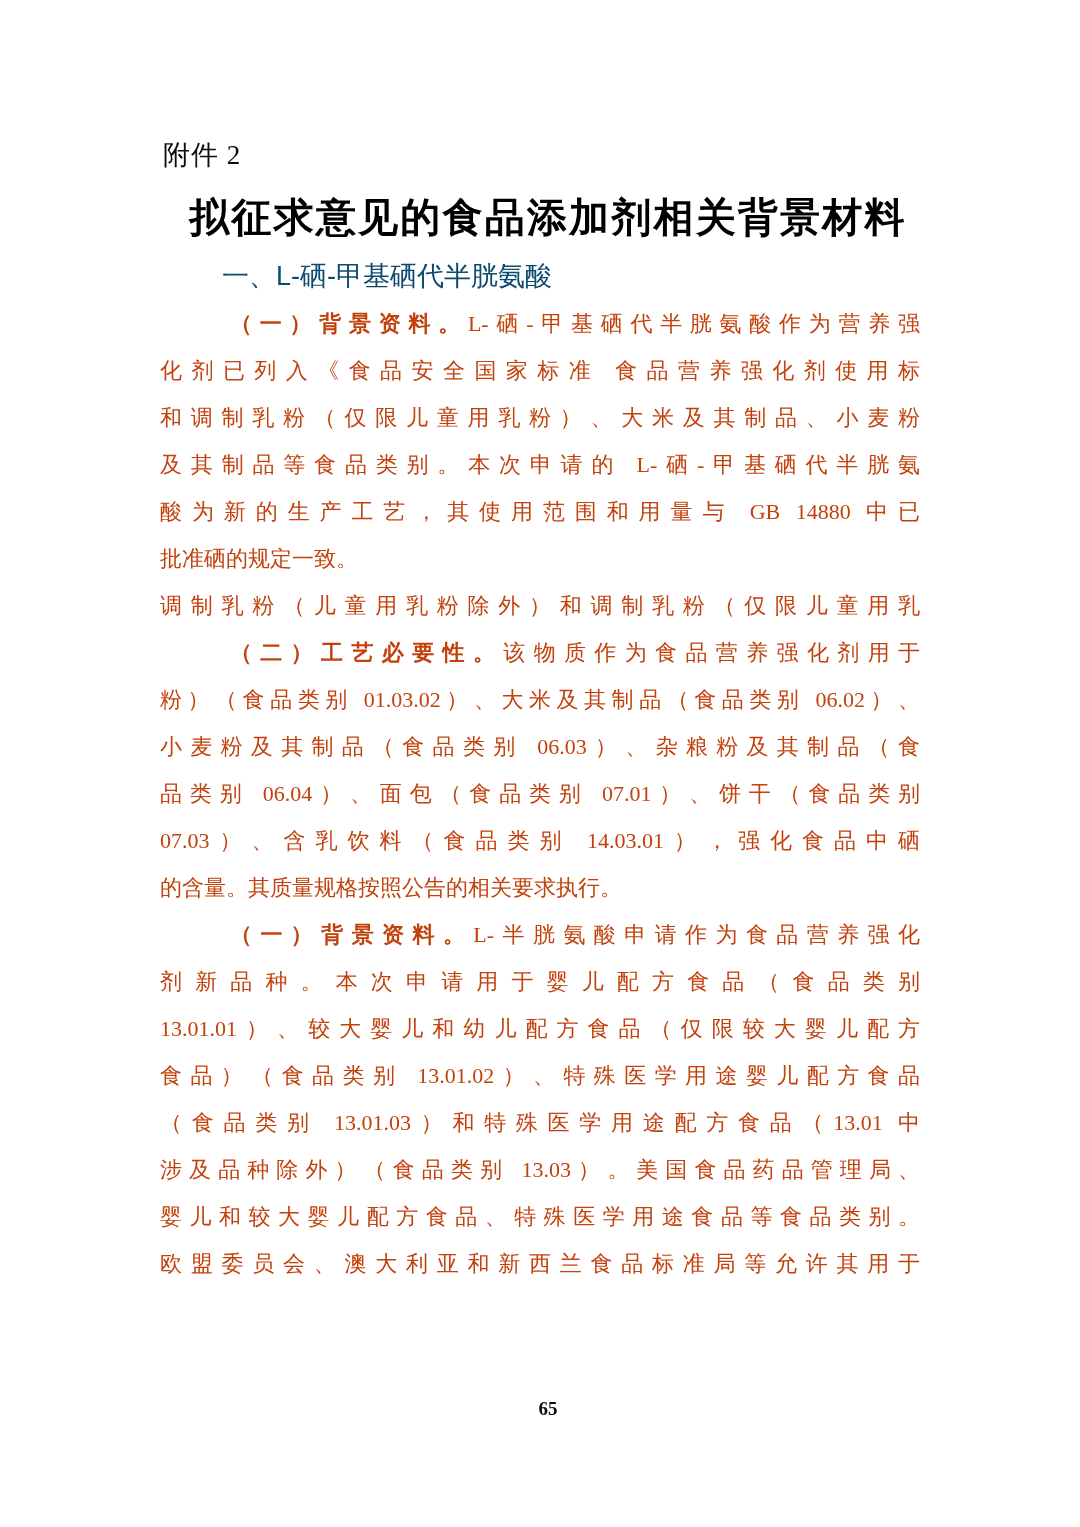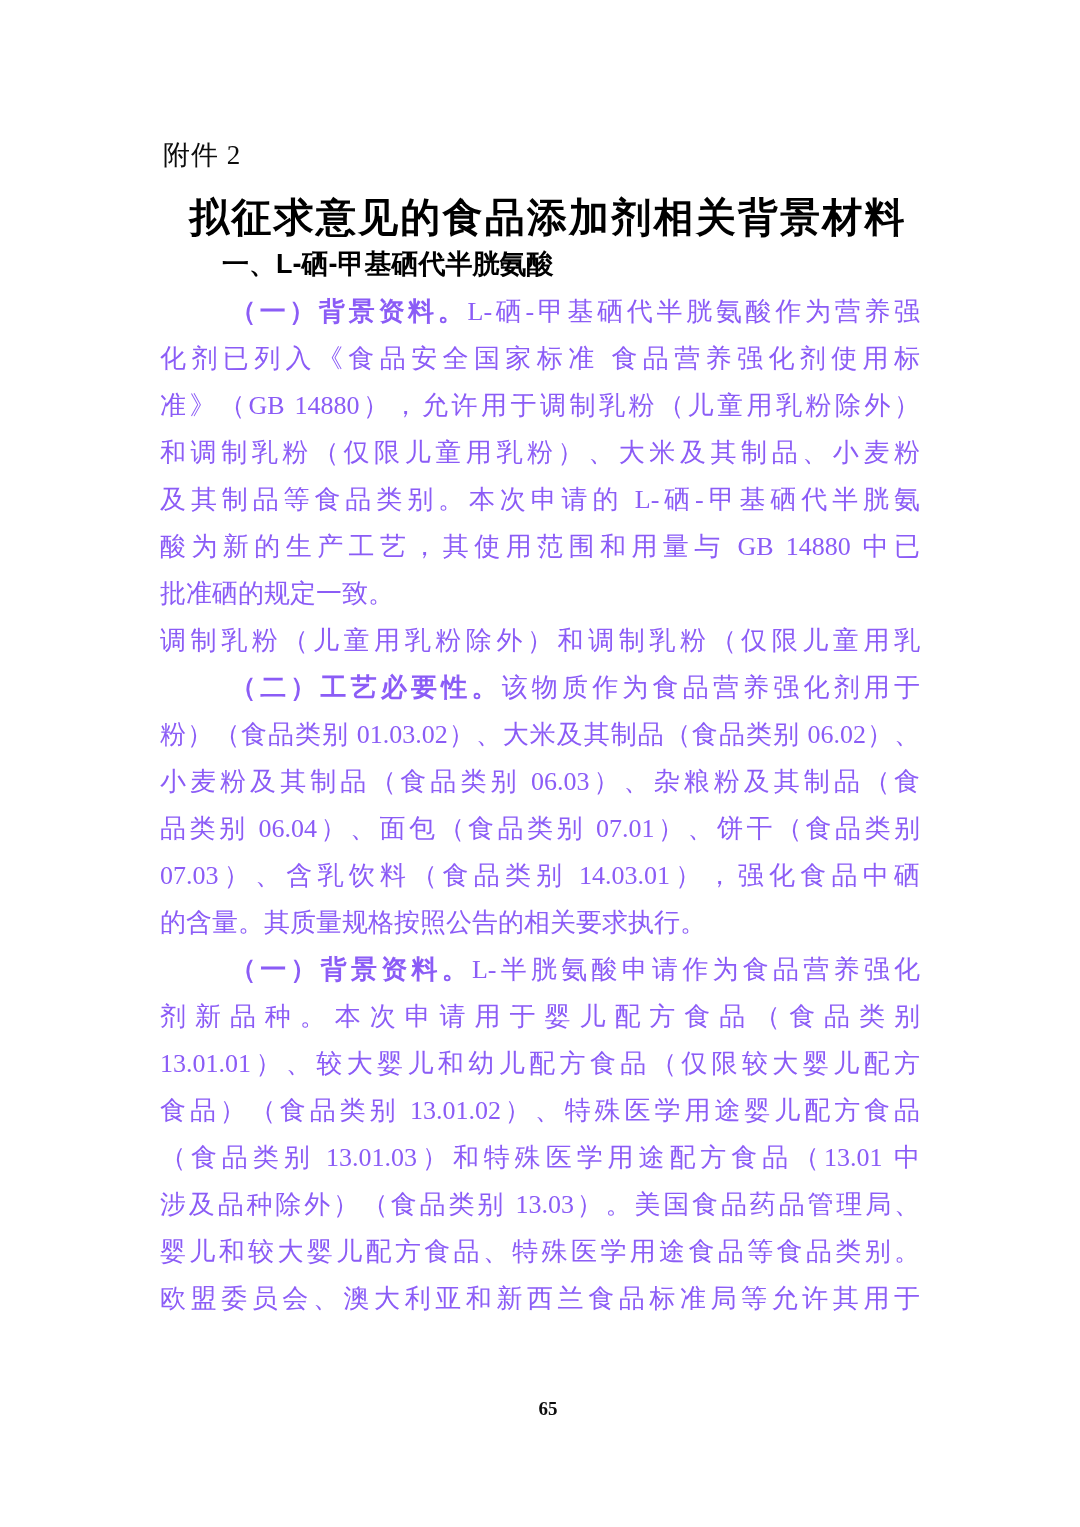--- a/index.html
+++ b/index.html
@@ -16,52 +16,51 @@
   .title{
     position:absolute;left:0;top:185px;width:1080px;margin:8px;
     text-align:center;font-size:40px;line-height:50px;
     font-weight:700;letter-spacing:2.2px;color:#000000;
     font-family:"Liberation Serif","DejaVu Serif",serif;
   }
   .lines{
     position:absolute;left:160px;top:241px;width:760px;
   }
   .line{
-    height:47px;line-height:47px;font-size:26px;
-    white-space:nowrap;color:#8b5cf6;
+    height:47px;line-height:47px;font-size:22px;
+    white-space:nowrap;color:#c2410c;
   }
   .line.just{
     white-space:normal;
     text-align:justify;
     text-align-last:justify;
   }
   .line.indent{padding-left:70px;}
   .line.heading{
     font-family:"Liberation Sans","DejaVu Sans",sans-serif;
-    font-weight:700;font-size:27px;padding-left:62px;color:#000000;
+    font-weight:400;font-size:27px;padding-left:62px;color:#0c4a6e;margin-top:12px;
   }
   .b{font-weight:700;}
   .pageno{
     position:absolute;left:8px;top:1394px;width:1080px;
     text-align:center;font-size:19px;line-height:30px;font-weight:bold;
   }
 </style>
 </head>
 <body>
 
 <div class="page">
   <div class="attachment">附件 2</div>
 
   <h1 class="title">拟征求意见的食品添加剂相关背景材料</h1>
 
   <div id="doc-lines" class="lines">
       <div class="line heading"><span>一、L-硒-甲基硒代半胱氨酸</span></div>
       <div class="line body indent just"><span class="b">（一）背景资料。</span><span>L-硒-甲基硒代半胱氨酸作为营养强</span></div>
       <div class="line body just"><span>化剂已列入《食品安全国家标准 食品营养强化剂使用标</span></div>
-      <div class="line body just"><span>准》（GB 14880），允许用于调制乳粉（儿童用乳粉除外）</span></div>
       <div class="line body just"><span>和调制乳粉（仅限儿童用乳粉）、大米及其制品、小麦粉</span></div>
       <div class="line body just"><span>及其制品等食品类别。本次申请的 L-硒-甲基硒代半胱氨</span></div>
       <div class="line body just"><span>酸为新的生产工艺，其使用范围和用量与 GB 14880 中已</span></div>
       <div class="line body"><span>批准硒的规定一致。</span></div>
       <div class="line body just"><span>调制乳粉（儿童用乳粉除外）和调制乳粉（仅限儿童用乳</span></div>
       <div class="line body indent just"><span class="b">（二）工艺必要性。</span><span>该物质作为食品营养强化剂用于</span></div>
       <div class="line body just"><span>粉）（食品类别 01.03.02）、大米及其制品（食品类别 06.02）、</span></div>
       <div class="line body just"><span>小麦粉及其制品（食品类别 06.03）、杂粮粉及其制品（食</span></div>
       <div class="line body just"><span>品类别 06.04）、面包（食品类别 07.01）、饼干（食品类别</span></div>
       <div class="line body just"><span>07.03）、含乳饮料（食品类别 14.03.01），强化食品中硒</span></div>

